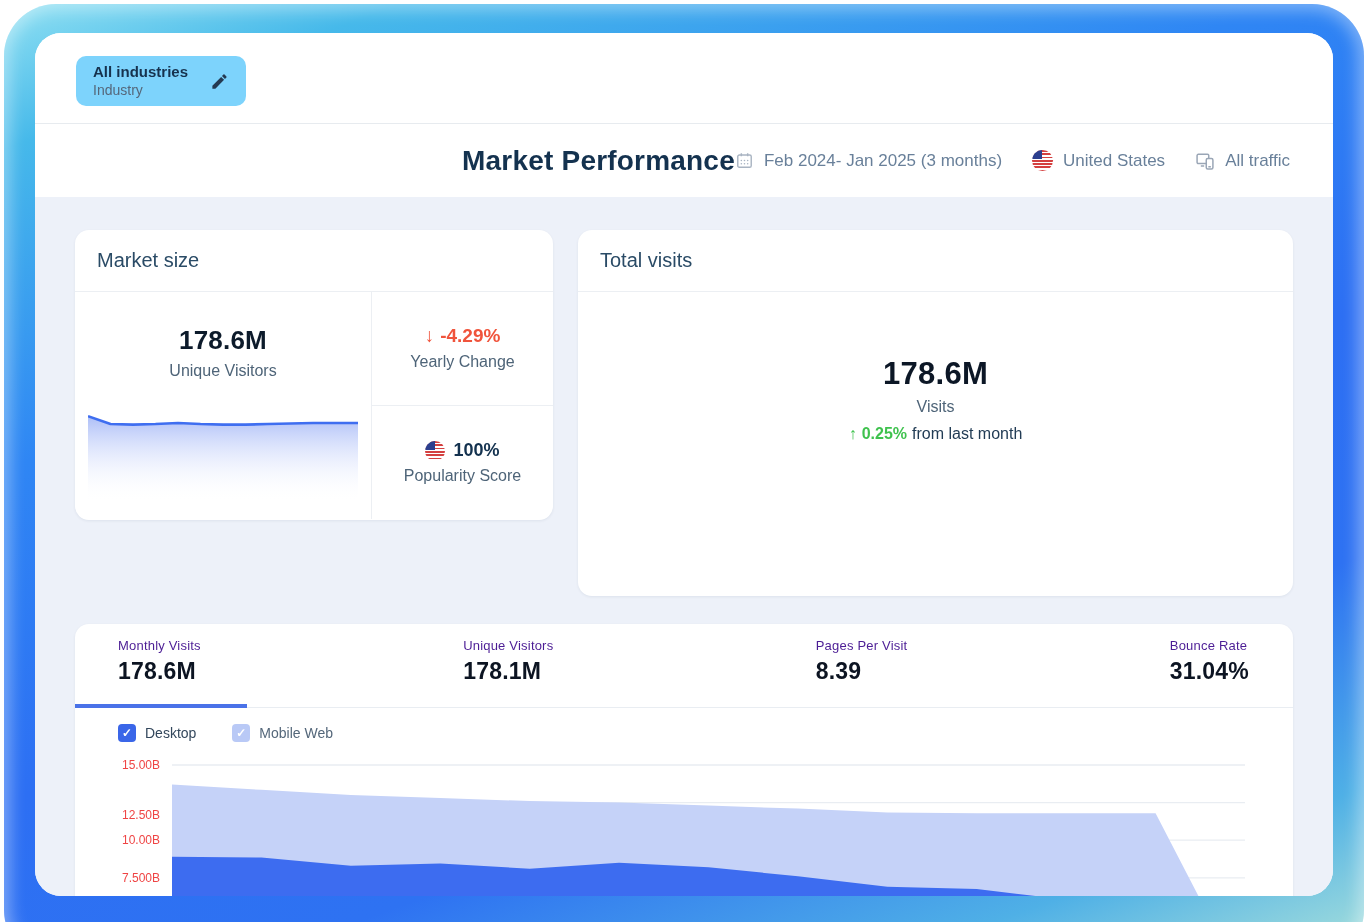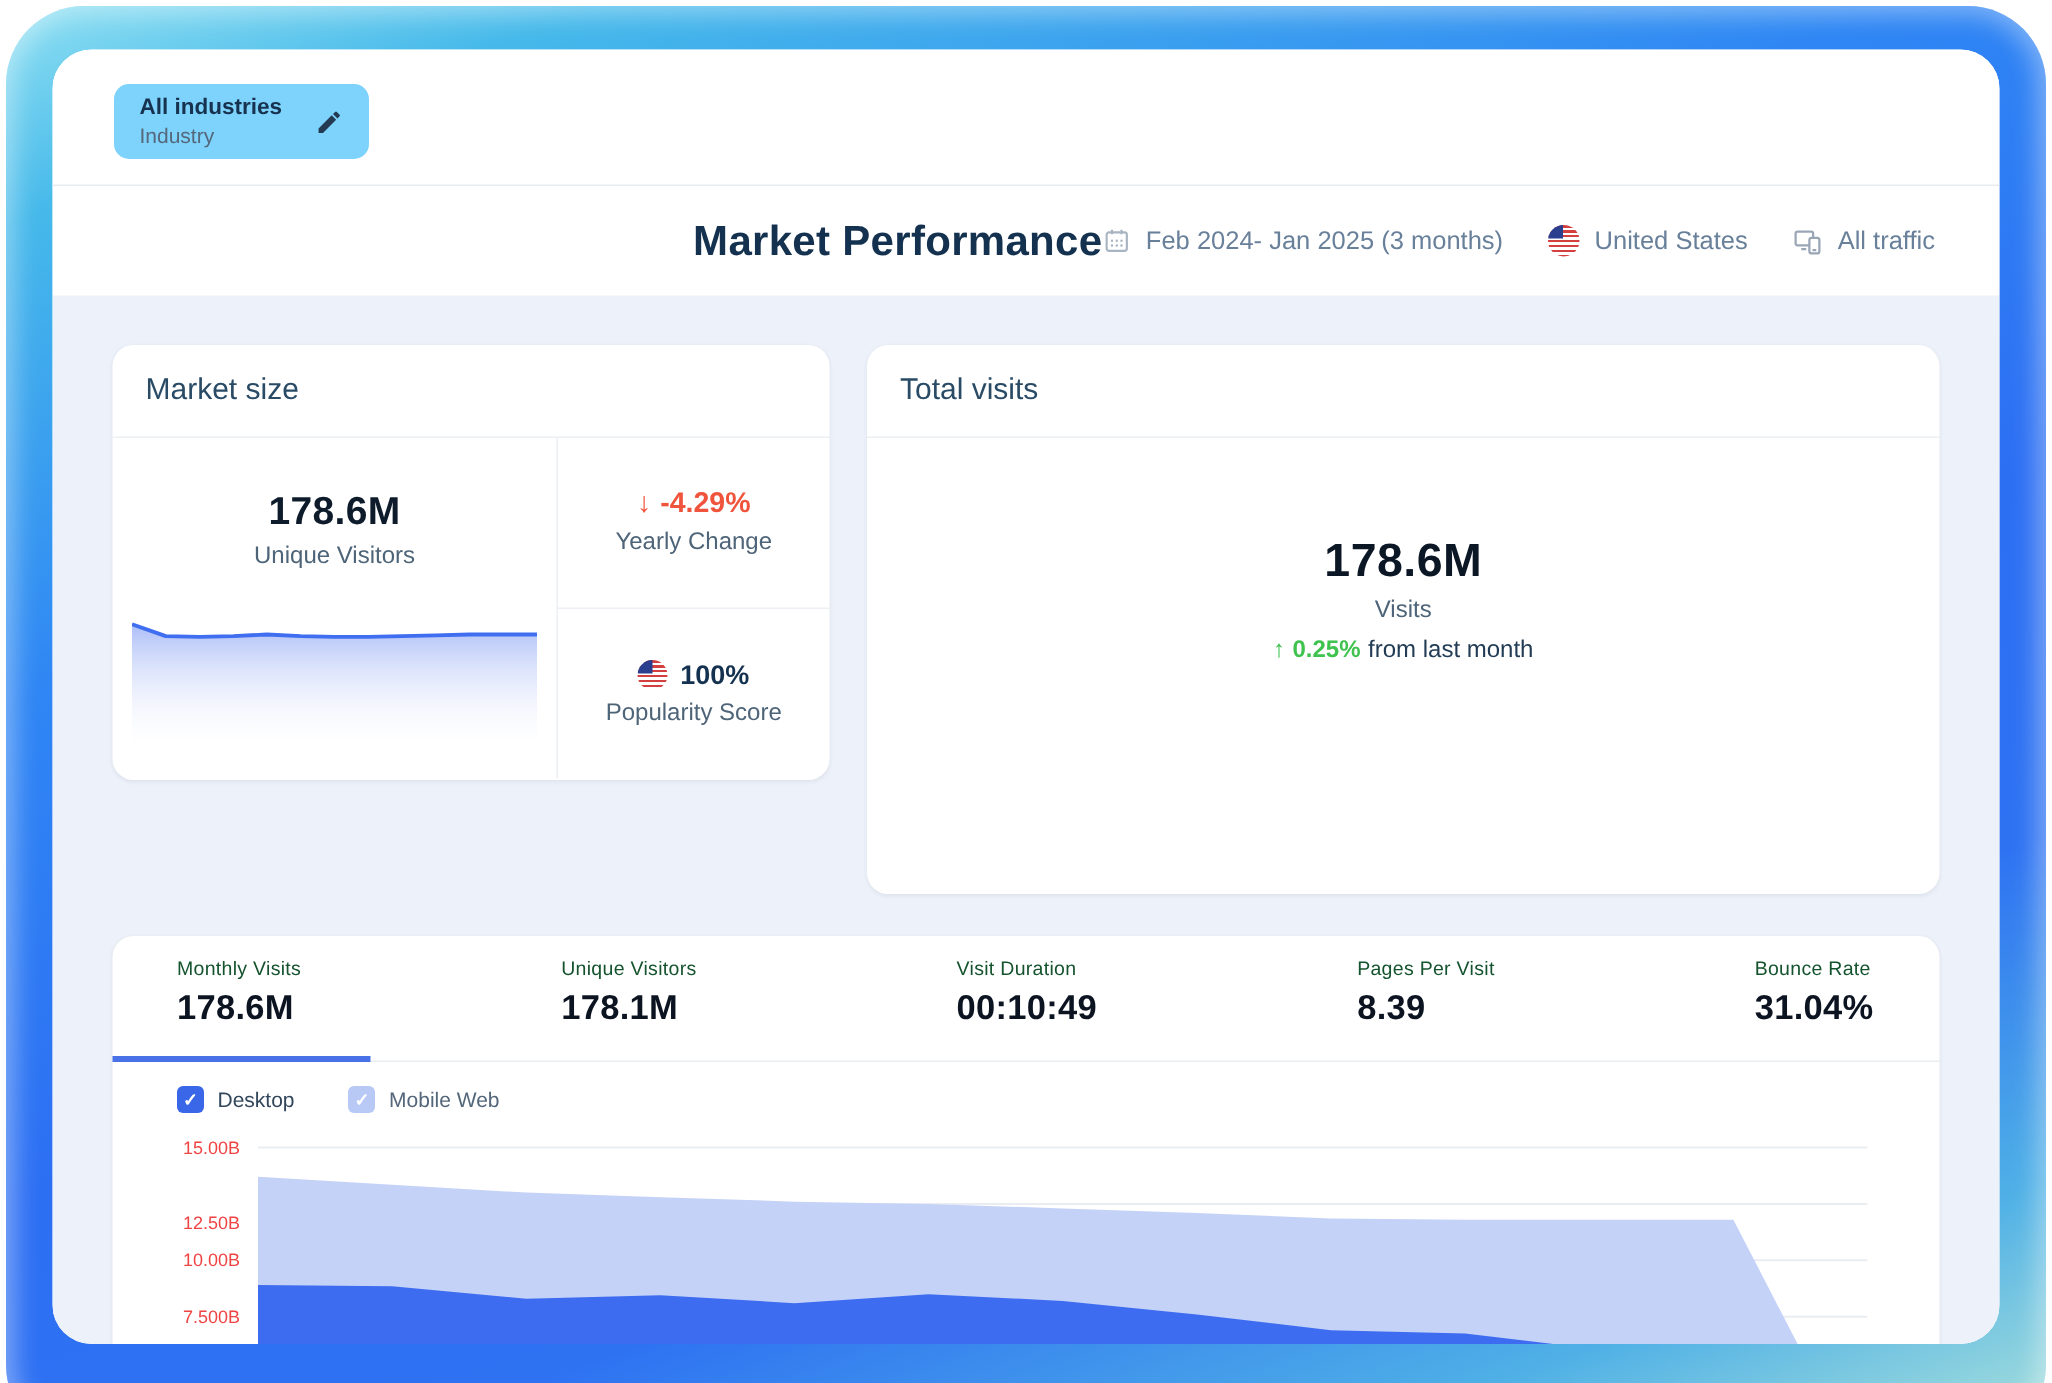--- a/index.html
+++ b/index.html
@@ -41,34 +41,34 @@
   .card.market { width:478px; height:290px; }
   .market-grid { display:grid; grid-template-columns:297px 1fr; height:227px; }
   .market-left { border-right:1px solid #eceff3; position:relative; text-align:center; padding-top:33px; }
   .big-value { font-size:26px; font-weight:700; color:#0d1b2b; letter-spacing:.2px; }
   .sub-label { font-size:16px; color:#4e6478; margin-top:6px; }
   .spark-wrap { position:absolute; left:13px; right:14px; bottom:2px; height:113px; }
   .market-right { display:grid; grid-template-rows:1fr 1fr; }
   .market-cell { display:flex; flex-direction:column; align-items:center; justify-content:center; }
   .market-cell.top { border-bottom:1px solid #eceff3; }
   .change-line { font-size:19px; font-weight:600; color:#f0543c; display:flex; align-items:center; gap:6px; }
-  .pop-line { display:flex; align-items:flex-start; gap:8px; font-size:18px; font-weight:700; color:#14324f; }
+  .pop-line { display:flex; align-items:flex-end; gap:8px; font-size:18px; font-weight:700; color:#14324f; }
 
   .card.visits { flex:1; height:366px; }
   .visits-body { text-align:center; padding-top:64px; }
   .visits-big { font-size:31px; font-weight:700; color:#0c1726; letter-spacing:.3px; }
   .visits-change { margin-top:9px; font-size:16px; color:#223c55; display:flex; justify-content:center; align-items:center; gap:5px; }
   .pos { color:#3fc24e; font-weight:600; }
 
   
   .card.metrics { margin-top:28px; height:420px; border-radius:14px 14px 0 0; position:relative; }
   .tabs-row { position:relative; height:84px; display:flex; justify-content:space-between;
     padding:14px 44px 0 43px; border-bottom:1px solid #e9edf2; }
   .tab { cursor:pointer; }
-  .tab-label { font-size:13px; color:#14532d; letter-spacing:.2px; }
+  .tab-label { font-size:13px; color:#4c1d95; letter-spacing:.2px; }
   .tab-value { font-size:23px; font-weight:600; color:#0c1422; margin-top:5px; letter-spacing:.2px; }
   .tab-underline { position:absolute; left:0; bottom:-1px; width:172px; height:4px; background:#4a72e8; }
 
   .legend-row { display:flex; gap:36px; padding:16px 0 0 43px; }
   .legend-item { display:flex; align-items:center; gap:9px; cursor:pointer; }
   .checkbox { width:18px; height:18px; border-radius:4px; display:flex; align-items:center;
     justify-content:center; color:#fff; font-size:12px; font-weight:700; }
   .checkbox.desktop { background:#3a66e8; }
   .checkbox.mobile { background:#b9c9f6; }
   .legend-label { font-size:14px; color:#33475c; }
@@ -207,24 +207,20 @@
       <div class="tabs-row">
         <div class="tab">
           <div class="tab-label">Monthly Visits</div>
           <div class="tab-value">178.6M</div>
         </div>
         <div class="tab">
           <div class="tab-label">Unique Visitors</div>
           <div class="tab-value">178.1M</div>
         </div>
         <div class="tab">
-          <div class="tab-label">Visit Duration</div>
-          <div class="tab-value">00:10:49</div>
-        </div>
-        <div class="tab">
           <div class="tab-label">Pages Per Visit</div>
           <div class="tab-value">8.39</div>
         </div>
         <div class="tab">
           <div class="tab-label">Bounce Rate</div>
           <div class="tab-value">31.04%</div>
         </div>
         <div class="tab-underline"></div>
       </div>
 

